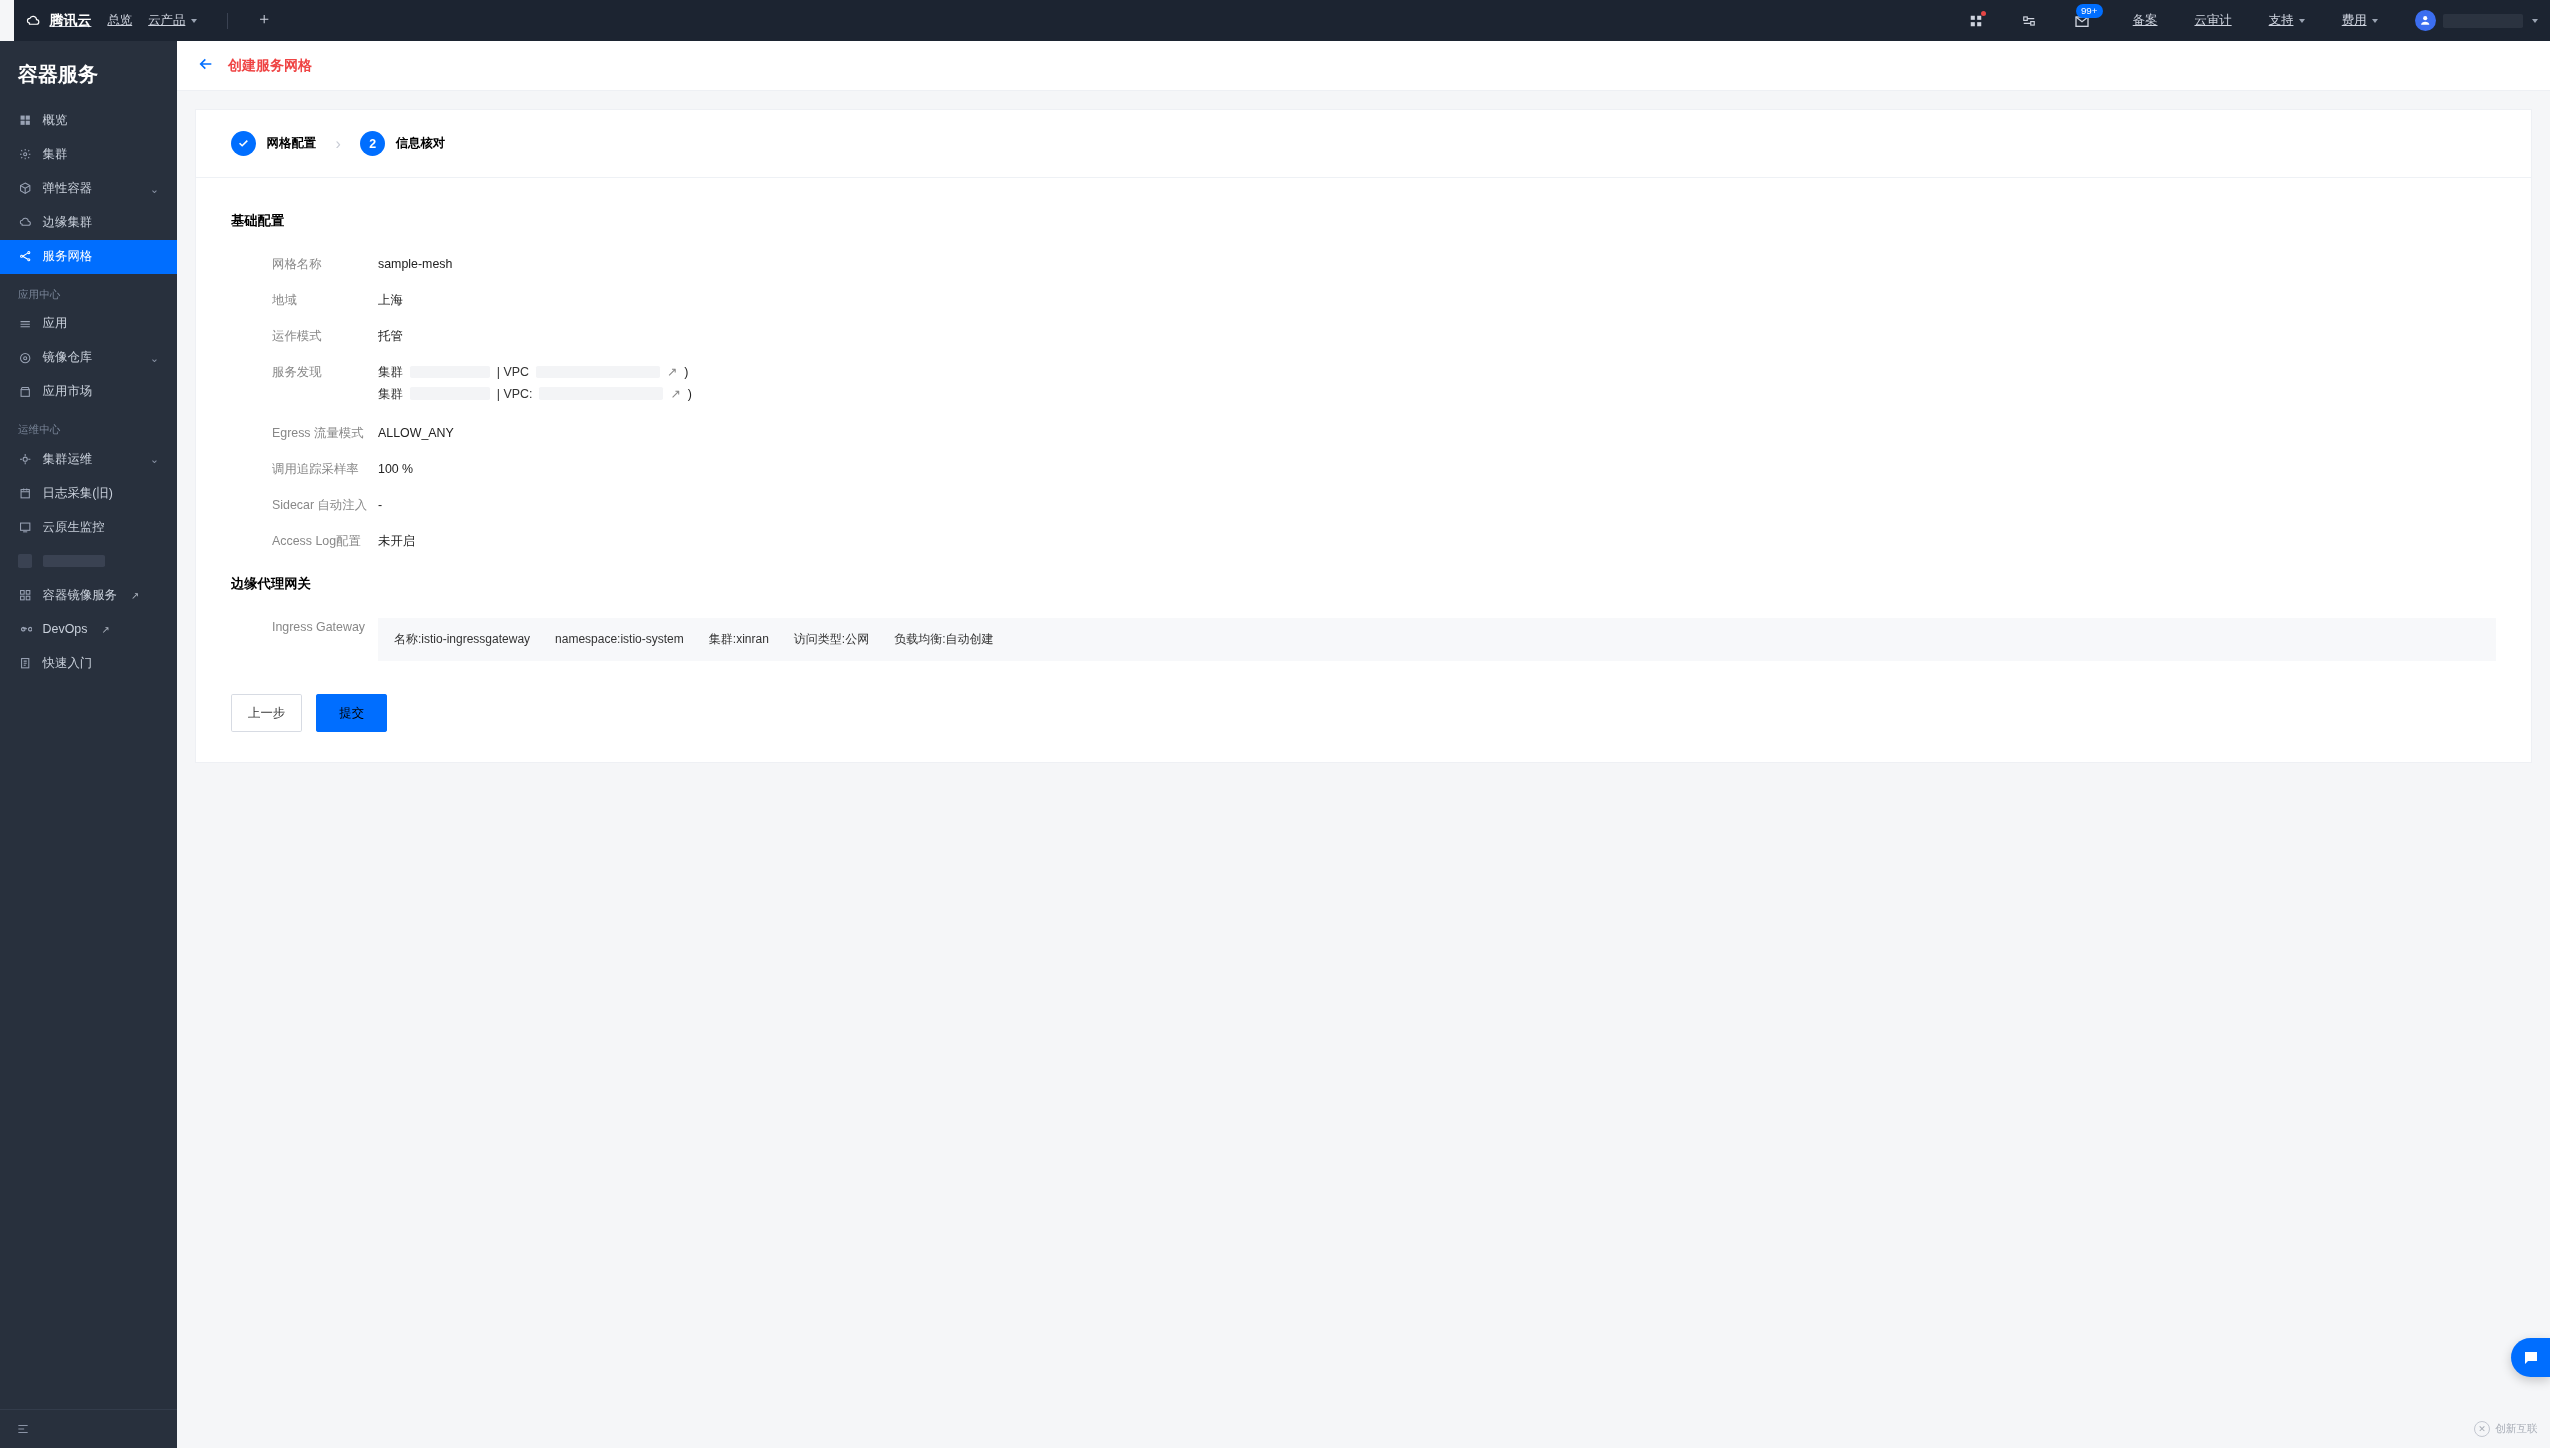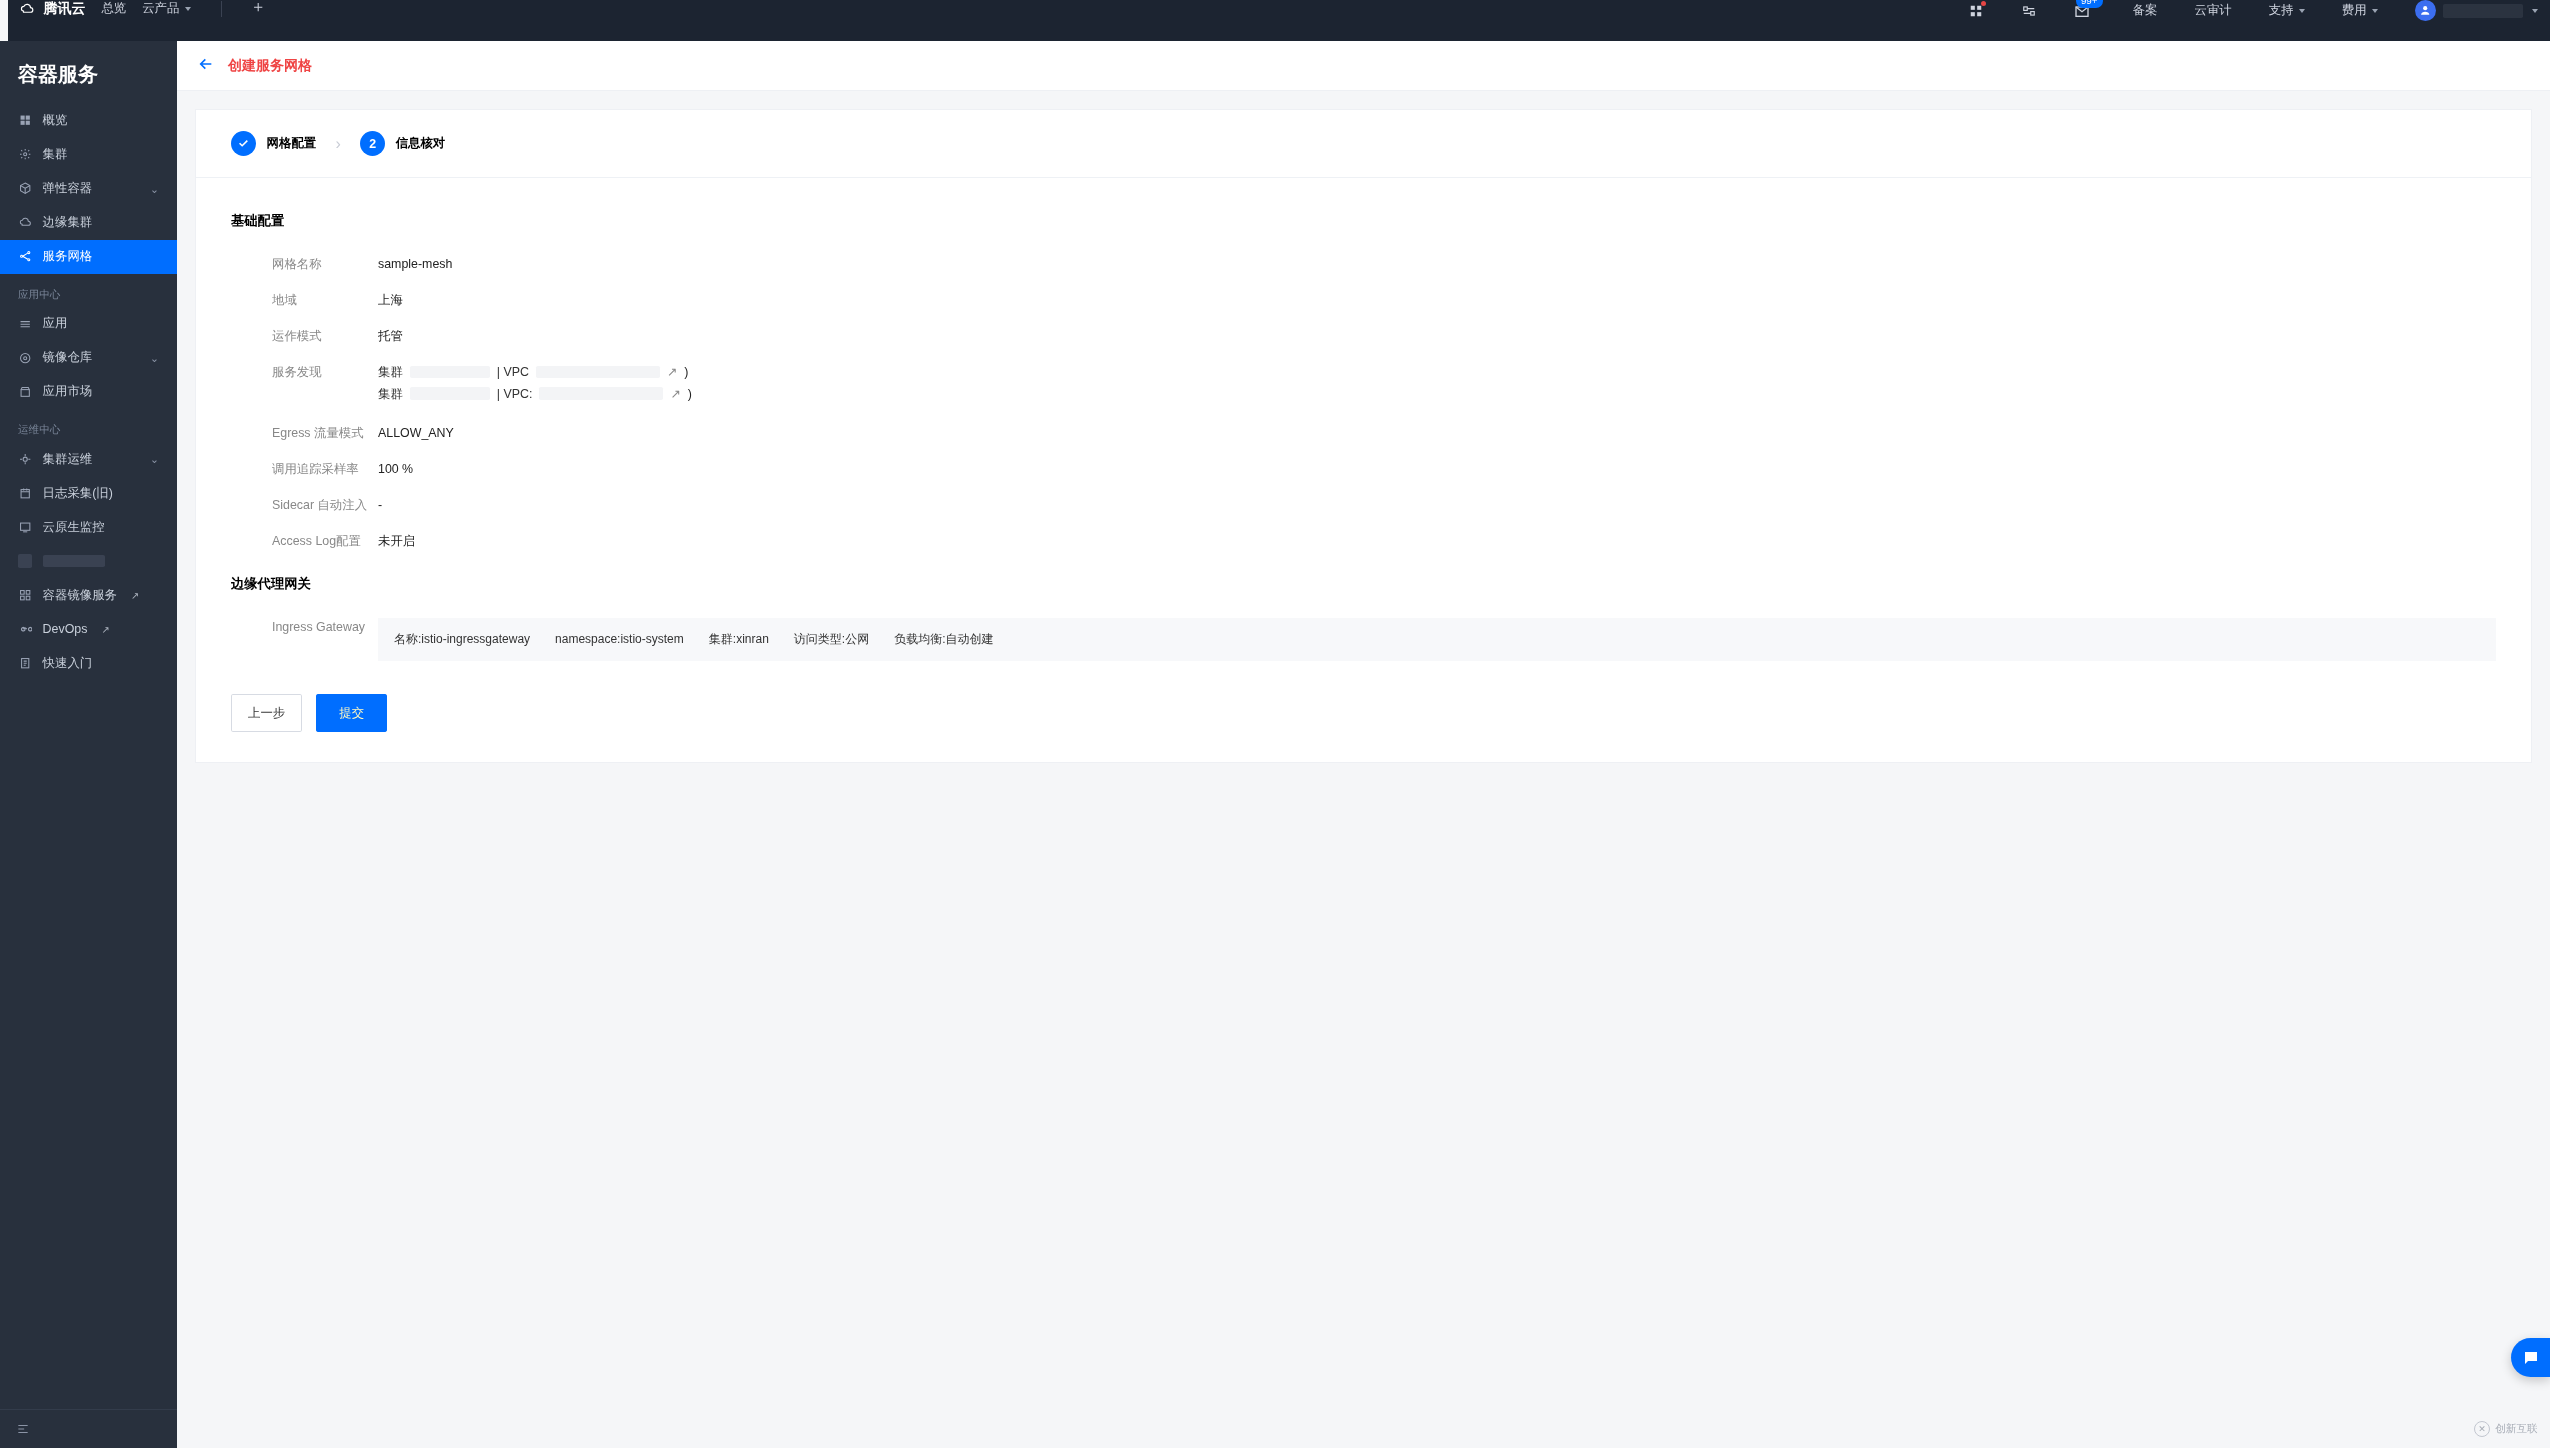--- a/index.html
+++ b/index.html
@@ -11,21 +11,21 @@
     --text:#000;
     --label:#888;
     --dark1:#1c2431;
     --dark2:#28303d;
     --side-text:#c9d0db;
     --side-dim:#7a8699;
   }
   *{box-sizing:border-box;font-family:-apple-system,BlinkMacSystemFont,"PingFang SC","Hiragino Sans GB","Microsoft YaHei",Arial,sans-serif;}
   html,body{margin:0;padding:0;height:100%;background:var(--bg);color:var(--text);}
   
-  .topbar{position:fixed;top:0;left:8px;right:0;height:var(--top-h);background:var(--dark1);display:flex;align-items:flex-start;padding:0 12.4px;color:#cfd4df;font-size:12.4px;z-index:50;}
+  .topbar{position:fixed;top:0;left:14px;right:0;height:var(--top-h);background:var(--dark1);display:flex;align-items:center;padding:0 12.4px;color:#cfd4df;font-size:12.4px;z-index:50;text-decoration:underline;}
   .topbar .logo{display:flex;align-items:center;gap:9px;color:#fff;font-weight:600;font-size:14px;margin-right:16px;}
   .topbar .logo svg{display:block;}
   .top-links{display:flex;align-items:center;gap:16px;}
   .top-link{color:#cfd4df;cursor:pointer;display:flex;align-items:center;gap:3.5px;}
   .vsep{width:0.9px;height:16px;background:#3a4252;margin:0 14px;}
   .plus-icon{color:#cfd4df;cursor:pointer;}
   .top-right{margin-left:auto;display:flex;align-items:center;gap:37px;}
   .ticon{width:16px;height:16px;display:flex;align-items:center;justify-content:center;color:#cfd4df;position:relative;cursor:pointer;}
   .ticon .dot{position:absolute;top:-1.8px;right:-1.8px;width:5.3px;height:5.3px;border-radius:50%;background:#e54545;}
   .badge99{background:var(--blue);color:#fff;border-radius:9px;font-size:9.8px;line-height:14px;height:14px;padding:0 5.3px;position:absolute;top:-9px;right:-12.4px;white-space:nowrap;}
@@ -63,21 +63,21 @@
   .row .label{width:106px;color:var(--label);flex:0 0 106px;margin-left:41px;}
   .row .value{color:#222;}
   .svc-line{display:flex;align-items:center;gap:7px;margin-bottom:3.5px;}
   .chip{color:#333;}
   .redact{display:inline-block;width:80px;height:12.4px;background:#f3f4f6;border-radius:1.8px;vertical-align:middle;}
   .ext-link{color:#888;}
   .gw-block{background:#f7f8fa;padding:12.4px 16px;display:flex;flex-wrap:wrap;gap:25px;font-size:12px;color:#333;}
   .footer-actions{display:flex;gap:14px;padding:23px 35px 30px;margin-top:10.6px;}
   .btn{height:38px;min-width:71px;padding:16px 16px;border-radius:1.8px;font-size:12.4px;cursor:pointer;display:inline-flex;align-items:center;justify-content:center;}
   .btn-outline{background:#fff;border:0.9px solid #d7dbe3;color:#333;}
-  .btn-primary{background:var(--blue);border:0.9px solid var(--blue);color:#fef9c3;}
+  .btn-primary{background:var(--blue);border:0.9px solid var(--blue);color:#000000;}
   
   .fab{position:fixed;right:0;bottom:71px;width:39px;height:39px;border-radius:19.5px 0 0 19.5px;background:var(--blue);display:flex;align-items:center;justify-content:center;color:#fff;box-shadow:0 3.5px 10.6px rgba(0,0,0,.2);cursor:pointer;z-index:60;}
   .watermark{position:fixed;right:12.4px;bottom:10.6px;display:flex;align-items:center;gap:5.3px;color:#9aa0ab;font-size:10.6px;z-index:55;opacity:.85;}
   .watermark .circ{width:16px;height:16px;border-radius:50%;border:0.9px solid #b9bec8;display:flex;align-items:center;justify-content:center;font-size:9px;}
 </style>
 </head>
 <body>
 
 <div class="topbar">
   <div class="logo">

